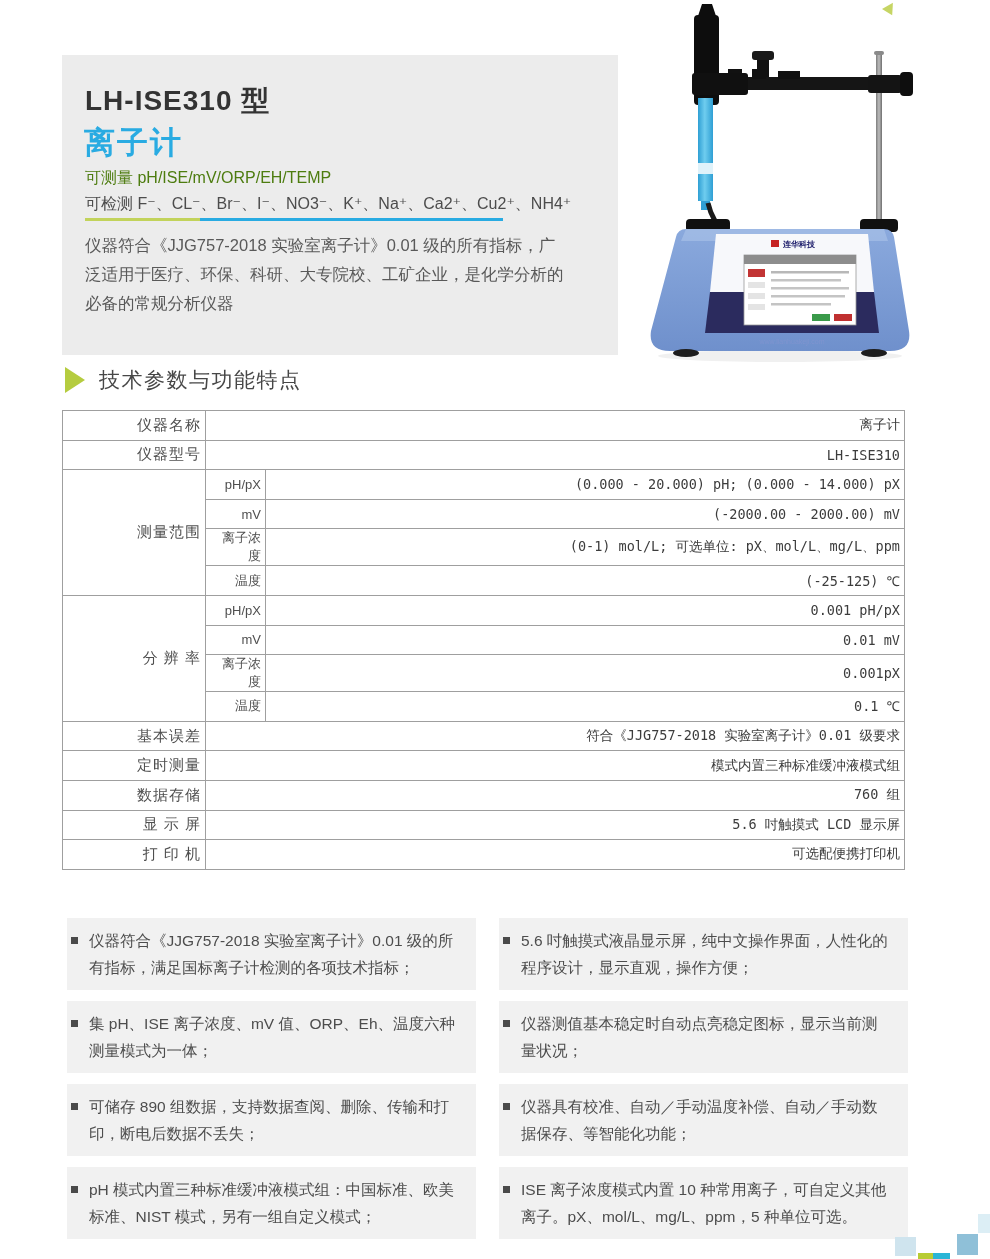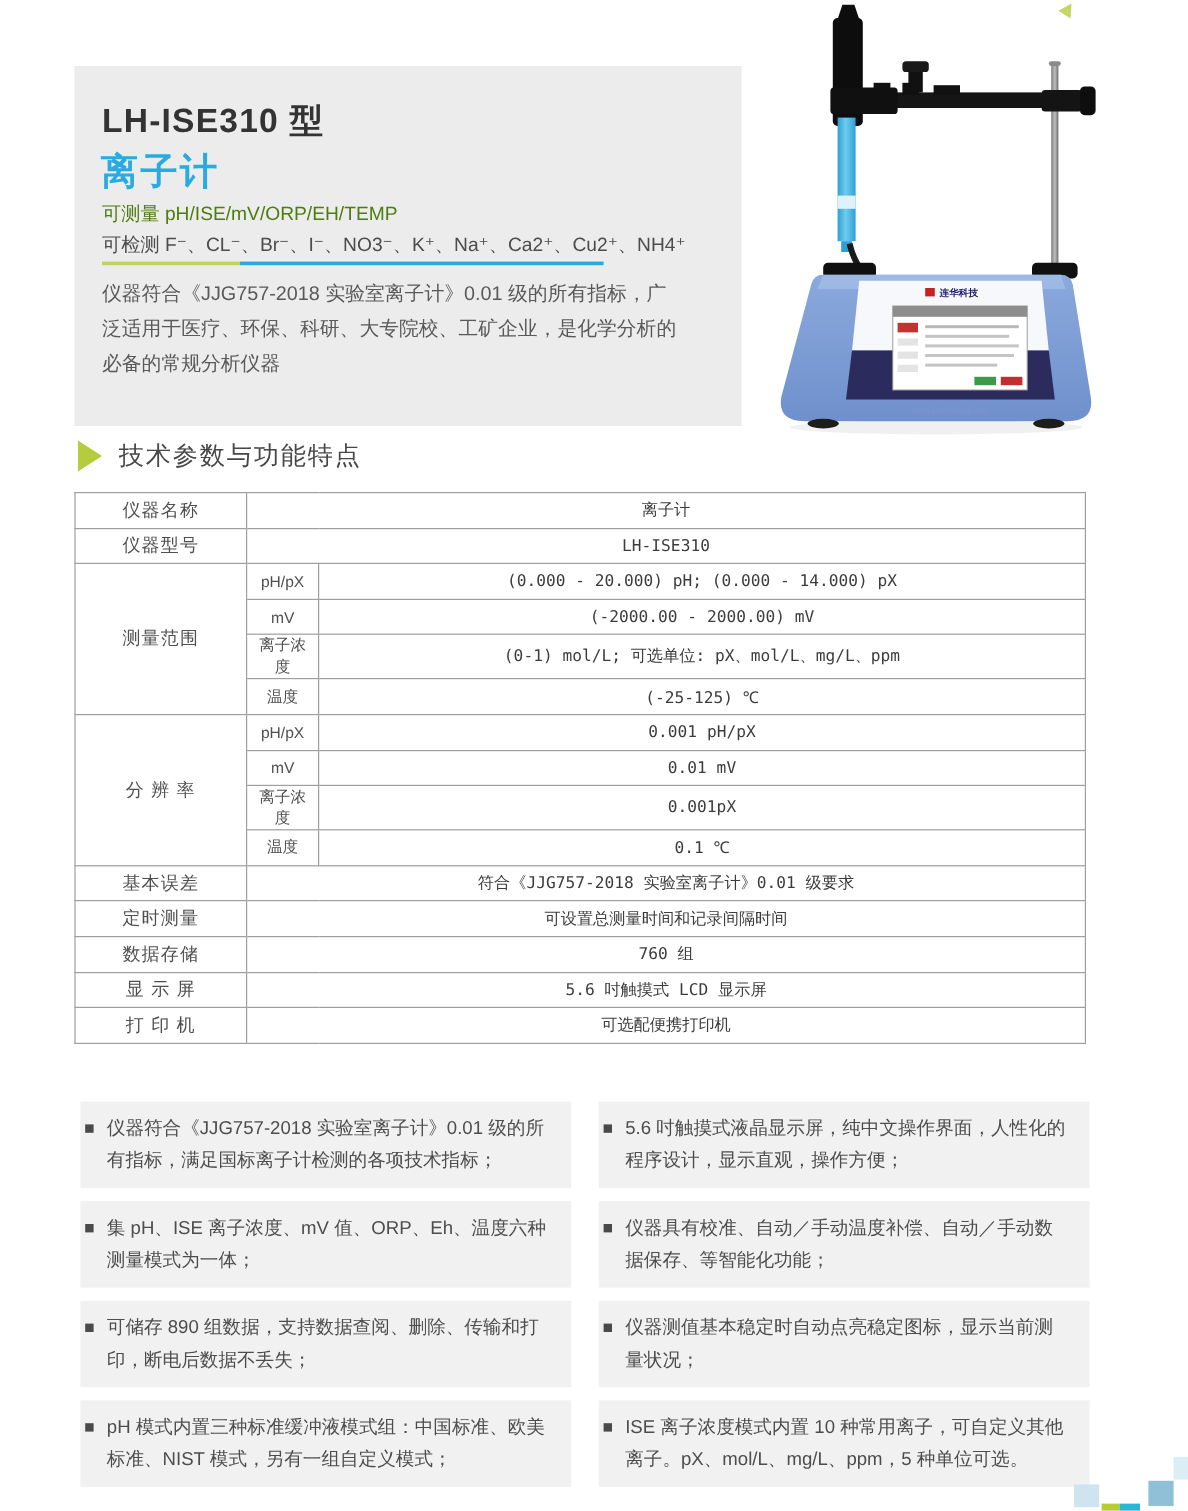--- a/index.html
+++ b/index.html
@@ -40,21 +40,21 @@
     margin-right:14px;
   }
   .section-title{font-size:21px;color:#474747;letter-spacing:1.5px;}
   
   table.spec{
     position:absolute;left:62px;top:410px;width:843px;
     border-collapse:collapse;table-layout:fixed;
   }
   table.spec td{
     border:1px solid #9f9f9f;height:28.6px;padding:0 4px;
-    text-align:center;vertical-align:middle;
+    text-align:right;vertical-align:middle;
   }
   td.lbl{font-size:15px;color:#4f4f4f;letter-spacing:1px;}
   td.sub{font-size:13px;color:#4f4f4f;padding:0 1px;}
   td.val{
     font-family:"DejaVu Sans Mono","Liberation Mono",monospace;
     font-size:13.5px;color:#3c3c3c;
   }
   td.val-top{vertical-align:top;padding-top:3px;height:26px;}
   
   .features{
@@ -228,21 +228,21 @@
   <tr>
     <td class="sub">温度</td>
     <td class="val">0.1 ℃</td>
   </tr>
   <tr>
     <td class="lbl">基本误差</td>
     <td class="val val-top" colspan="2">符合《JJG757-2018 实验室离子计》0.01 级要求</td>
   </tr>
   <tr>
     <td class="lbl">定时测量</td>
-    <td class="val val-top" colspan="2">可设置总测量时间和记录间隔时间</td>
+    <td class="val val-top" colspan="2">模式内置三种标准缓冲液模式组</td>
   </tr>
   <tr>
     <td class="lbl">数据存储</td>
     <td class="val val-top" colspan="2">760 组</td>
   </tr>
   <tr>
     <td class="lbl">显 示 屏</td>
     <td class="val val-top" colspan="2">5.6 吋触摸式 LCD 显示屏</td>
   </tr>
   <tr>
@@ -271,25 +271,25 @@
       <span class="txt">pH 模式内置三种标准缓冲液模式组：中国标准、欧美标准、NIST 模式，另有一组自定义模式；</span>
     </div>
   </div>
   <div class="feature-col">
     <div class="feature">
       <span class="bullet"></span>
       <span class="txt">5.6 吋触摸式液晶显示屏，纯中文操作界面，人性化的程序设计，显示直观，操作方便；</span>
     </div>
     <div class="feature">
       <span class="bullet"></span>
+      <span class="txt">仪器测值基本稳定时自动点亮稳定图标，显示当前测量状况；</span>
+    </div>
+    <div class="feature">
+      <span class="bullet"></span>
       <span class="txt">仪器具有校准、自动／手动温度补偿、自动／手动数据保存、等智能化功能；</span>
-    </div>
-    <div class="feature">
-      <span class="bullet"></span>
-      <span class="txt">仪器测值基本稳定时自动点亮稳定图标，显示当前测量状况；</span>
     </div>
     <div class="feature">
       <span class="bullet"></span>
       <span class="txt">ISE 离子浓度模式内置 10 种常用离子，可自定义其他离子。pX、mol/L、mg/L、ppm，5 种单位可选。</span>
     </div>
   </div>
 </div>
 
 <div class="deco deco-leaf"></div>
 <div class="deco deco-sq1"></div>

